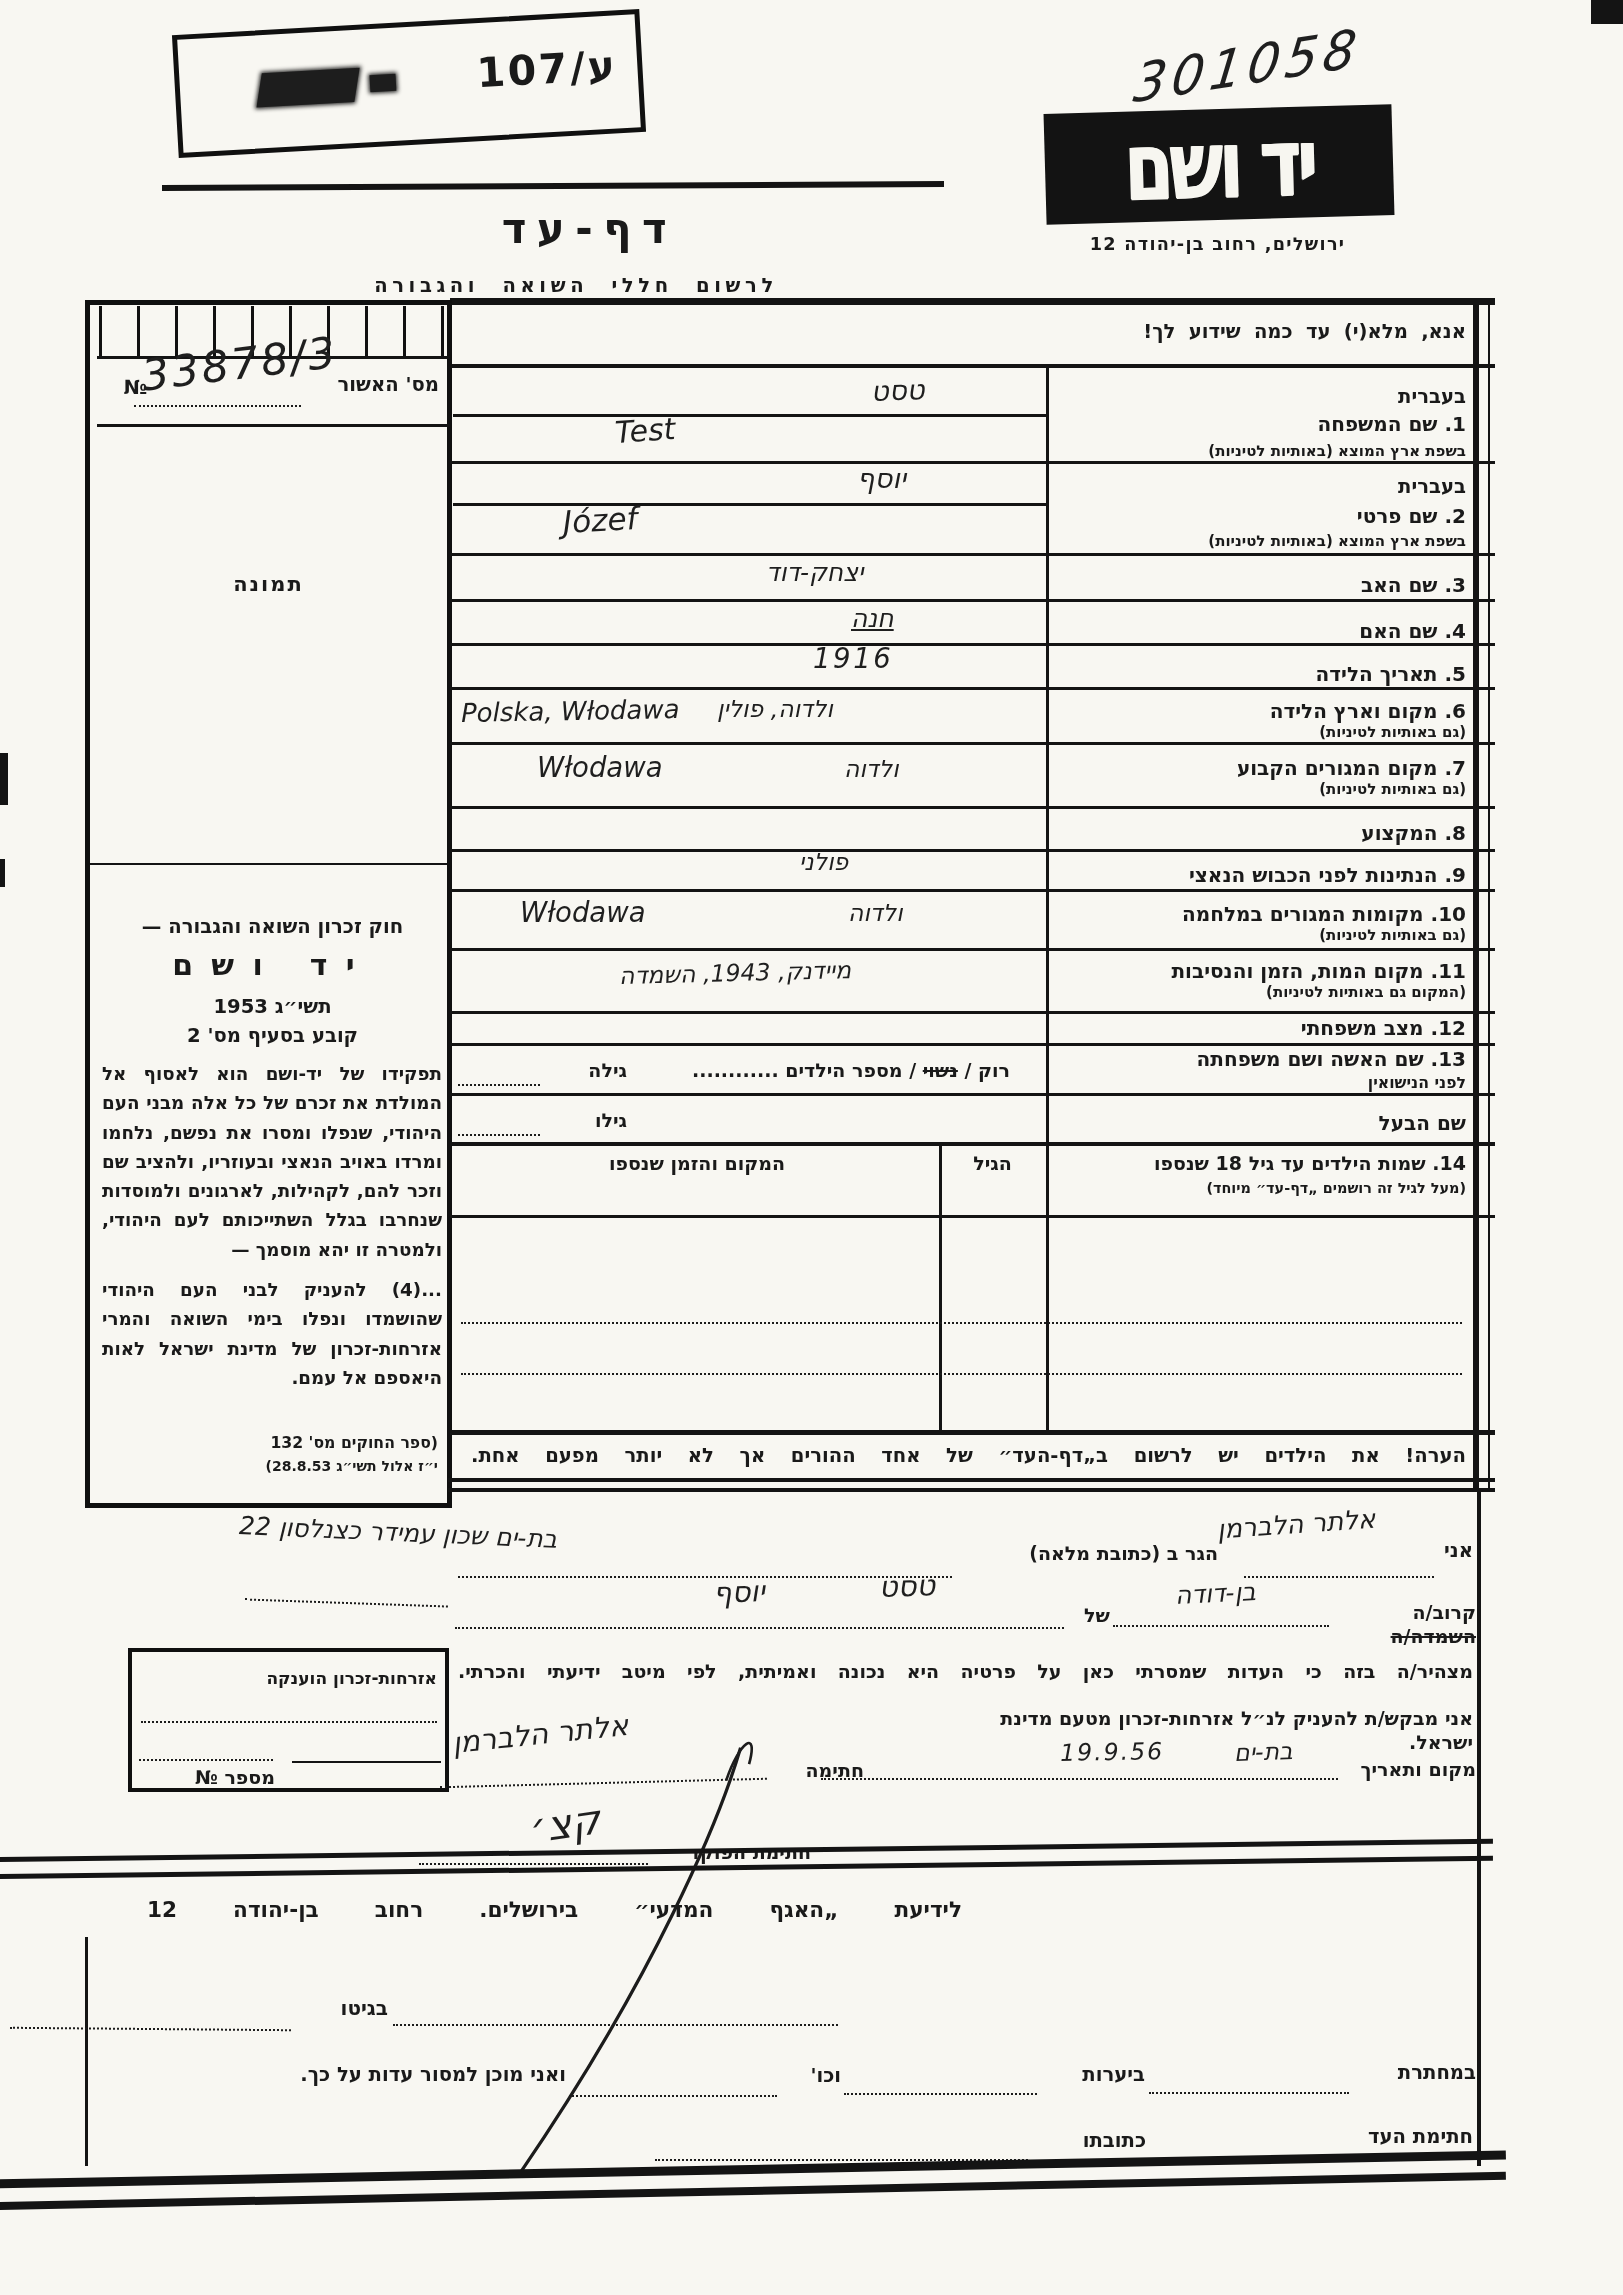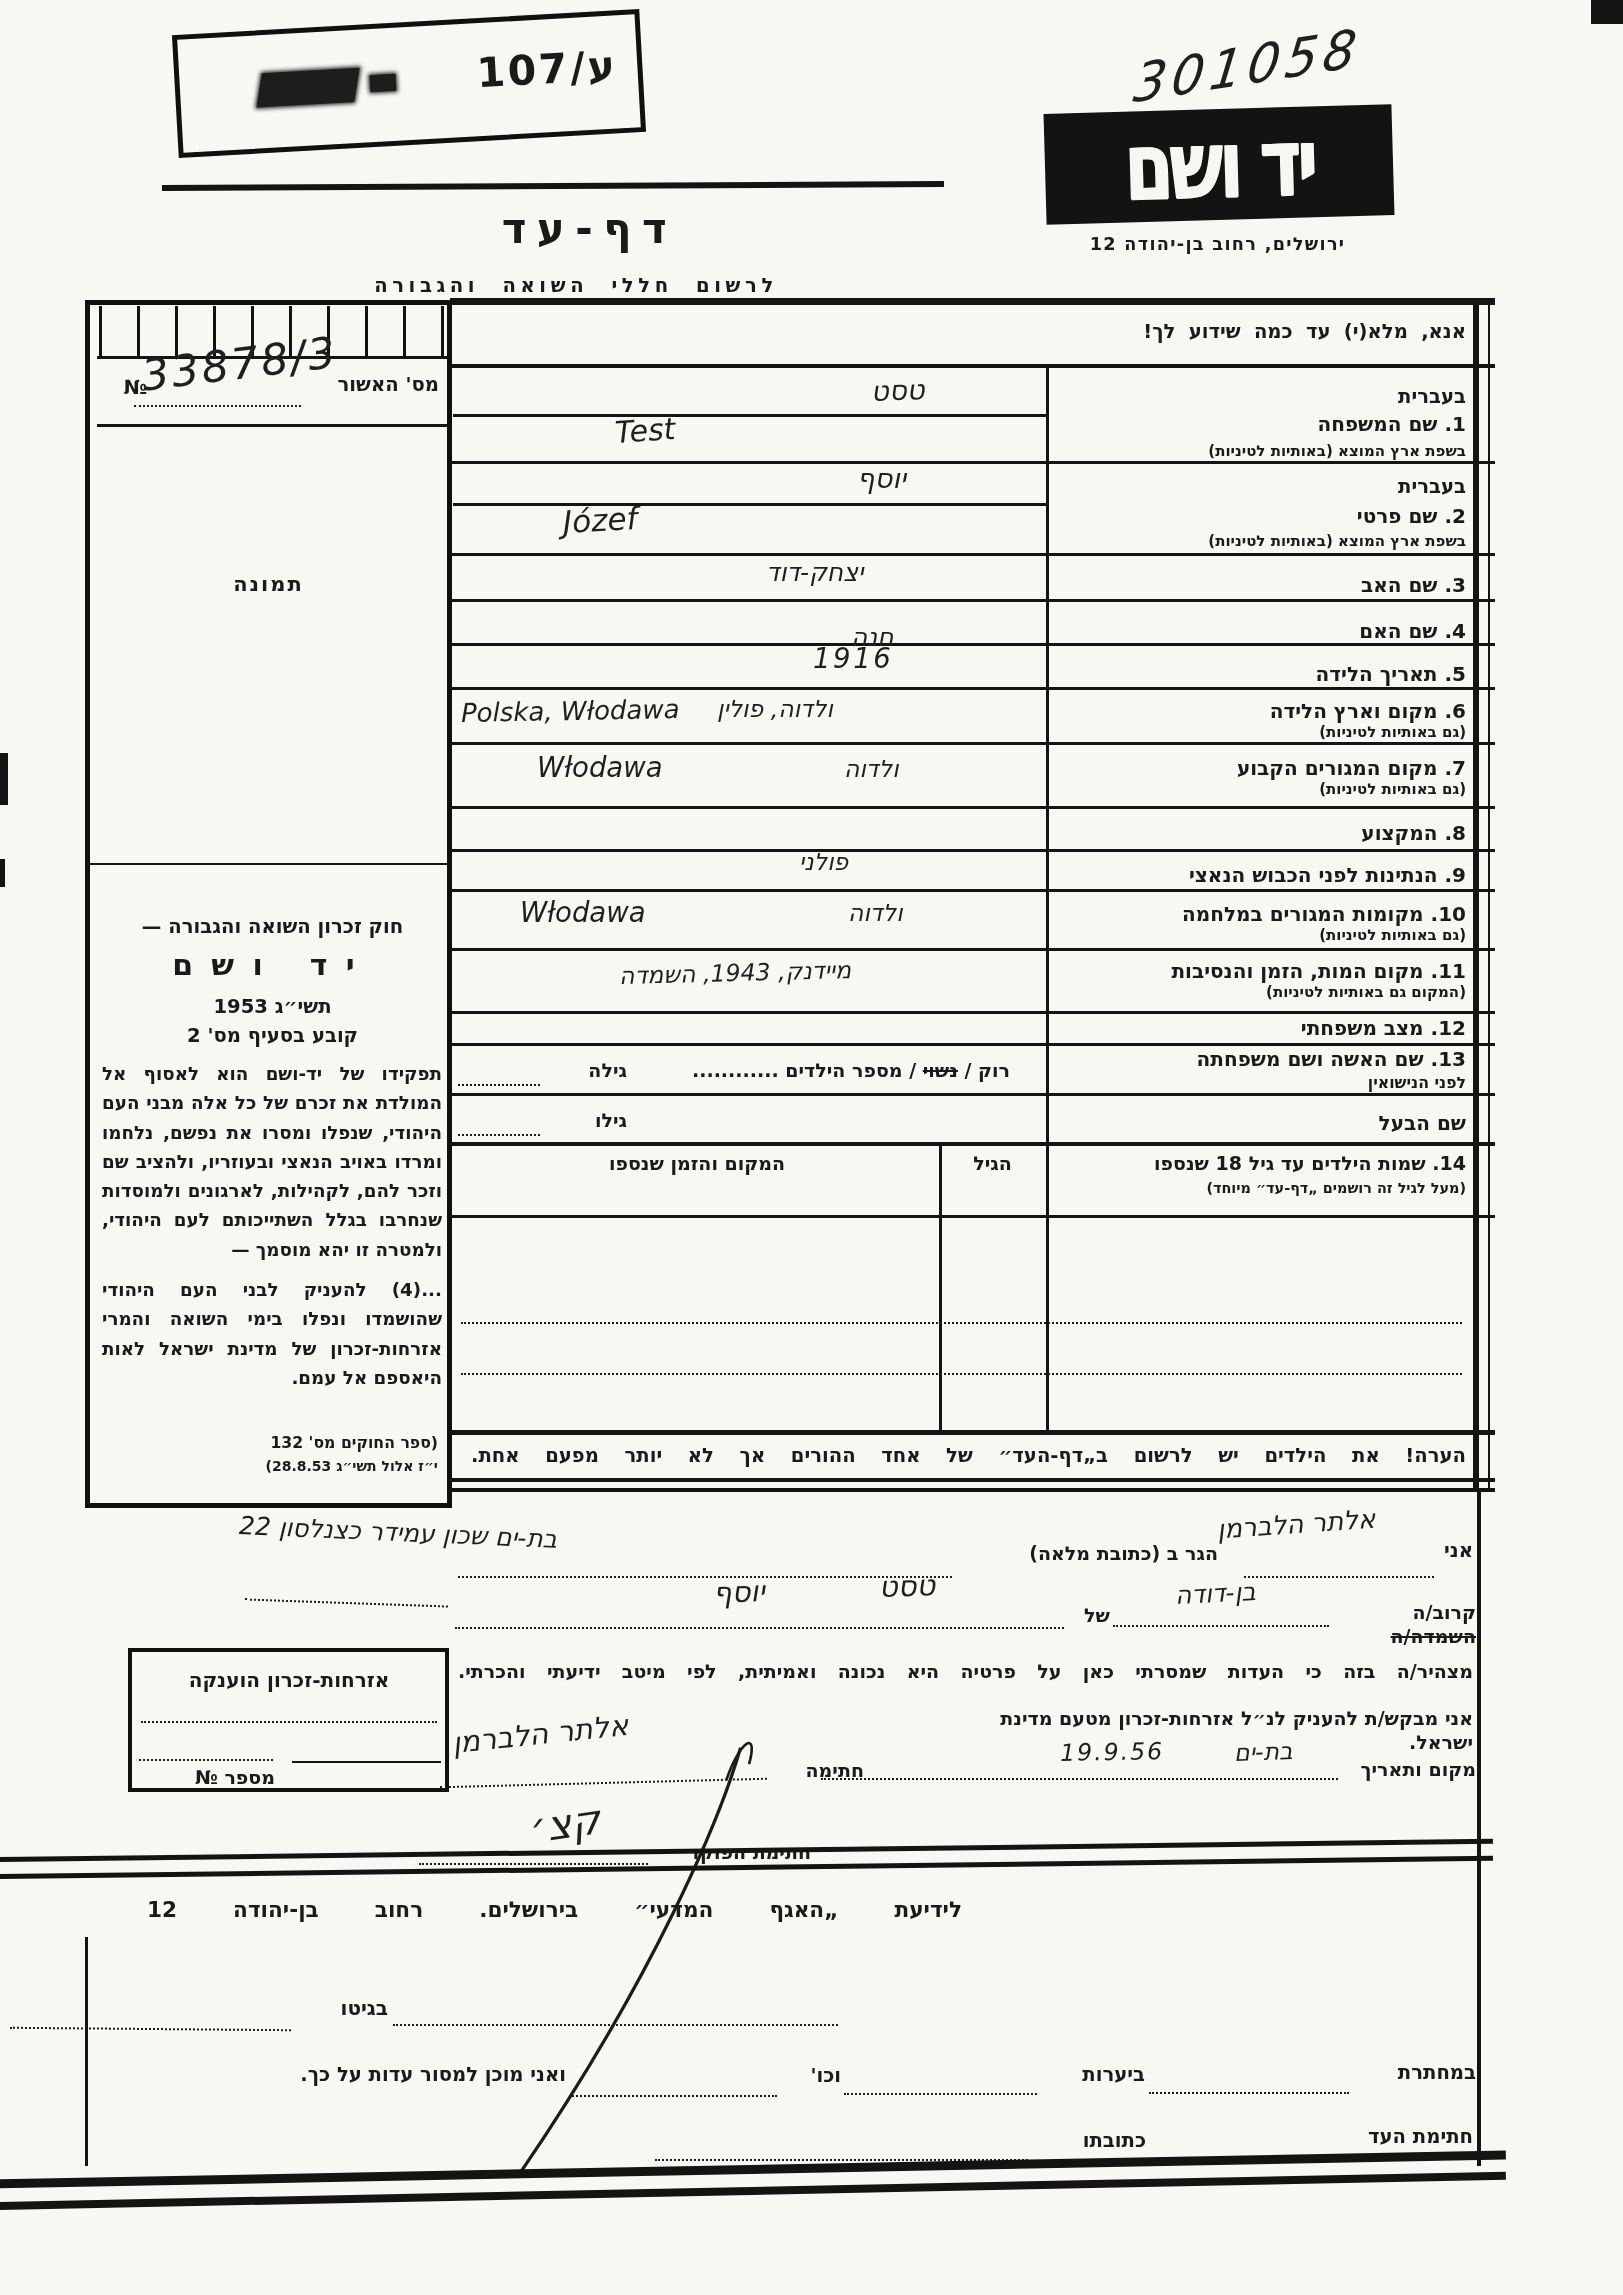--- a/index.html
+++ b/index.html
@@ -126,21 +126,21 @@
   <div class="ln" style="left:939px;top:1144px;width:2.6px;height:286px;"></div>
   <div class="dot" style="left:461px;top:1322px;width:1001px;"></div>
   <div class="dot" style="left:461px;top:1373px;width:1001px;"></div>
   <div class="ln" style="left:450px;top:1430px;width:1045px;height:4.6px;"></div>
 
   <div class="h" style="left:871px;top:377px;font-size:27.5px;transform:rotate(-2deg);">טסט</div>
   <div class="h" dir="ltr" style="left:615px;top:416px;font-size:30px;transform:rotate(-4deg);">Test</div>
   <div class="h" style="left:857px;top:465px;font-size:27.5px;">יוסף</div>
   <div class="h" dir="ltr" style="left:563px;top:505px;font-size:31px;transform:rotate(-3deg);">Józef</div>
   <div class="h" style="left:766px;top:560px;font-size:25px;">יצחק-דוד</div>
-  <div class="h" style="left:851px;top:625px;font-size:25px;">חנה</div>
+  <div class="h" style="left:851px;top:606px;font-size:25px;text-decoration:underline;">חנה</div>
   <div class="h" dir="ltr" style="left:805px;top:645px;font-size:27.5px;letter-spacing:2.6px;margin-left:8px;">1916</div>
   <div class="h" style="left:717px;top:698px;font-size:23.6px;">ולדוה, פולין</div>
   <div class="h" dir="ltr" style="left:461px;top:698px;font-size:26px;transform:rotate(-1deg);">Polska, Włodawa</div>
   <div class="h" style="left:844px;top:758px;font-size:23.6px;">ולדוה</div>
   <div class="h" dir="ltr" style="left:537px;top:754px;font-size:27.5px;">Włodawa</div>
   <div class="h" style="left:799px;top:851px;font-size:23.6px;">פולני</div>
   <div class="h" style="left:848px;top:902px;font-size:23.6px;">ולדוה</div>
   <div class="h" dir="ltr" style="left:520px;top:899px;font-size:27.5px;">Włodawa</div>
   <div class="h" style="left:619px;top:962px;font-size:23.6px;transform:rotate(-1.5deg);">מיידנק, 1943, השמדה</div>
 
@@ -154,21 +154,21 @@
   <div class="t" style="left:555px;top:1109px;width:72px;font-size:19px;">גילו</div>
 
   <div class="t ctr" style="left:943px;top:1152px;width:99px;font-size:19px;">הגיל</div>
   <div class="t ctr" style="left:458px;top:1152px;width:478px;font-size:19px;">המקום והזמן שנספו</div>
 
   <div class="t" style="left:471px;top:1444px;width:995px;font-size:19.6px;text-align-last:justify;">הערה! את הילדים יש לרשום ב„דף-העד״ של אחד ההורים אך לא יותר מפעם אחת.</div>
   <div class="ln" style="left:448px;top:1478px;width:1047px;height:3.9px;"></div>
   <div class="ln" style="left:448px;top:1488px;width:1047px;height:3.9px;"></div>
 
   <div class="box" style="left:128px;top:1648px;width:313px;height:136px;border-width:4.6px;"></div>
-  <div class="t ctr" style="left:141px;top:1668px;width:296px;font-size:20px;">אזרחות-זכרון הוענקה</div>
+  <div class="t ctr" style="left:141px;top:1668px;width:296px;font-size:17px;text-align:right;">אזרחות-זכרון הוענקה</div>
   <div class="dot" style="left:141px;top:1721px;width:296px;"></div>
   <div class="dot" style="left:139px;top:1759px;width:134px;"></div>
   <div class="ln" style="left:292px;top:1761px;width:149px;height:2px;"></div>
   <div class="t" style="left:151px;top:1766px;width:124px;font-size:19px;">מספר №</div>
 
   <div class="t" style="left:1437px;top:1539px;width:36px;font-size:19.6px;">אני</div>
   <div class="h" style="left:1217px;top:1511px;font-size:26px;transform:rotate(-4deg);">אלתר הלברמן</div>
   <div class="dot" style="left:1244px;top:1576px;width:190px;"></div>
   <div class="t" style="left:956px;top:1542px;width:262px;font-size:19px;">הגר ב (כתובת מלאה)</div>
   <div class="dot" style="left:458px;top:1576px;width:494px;"></div>

